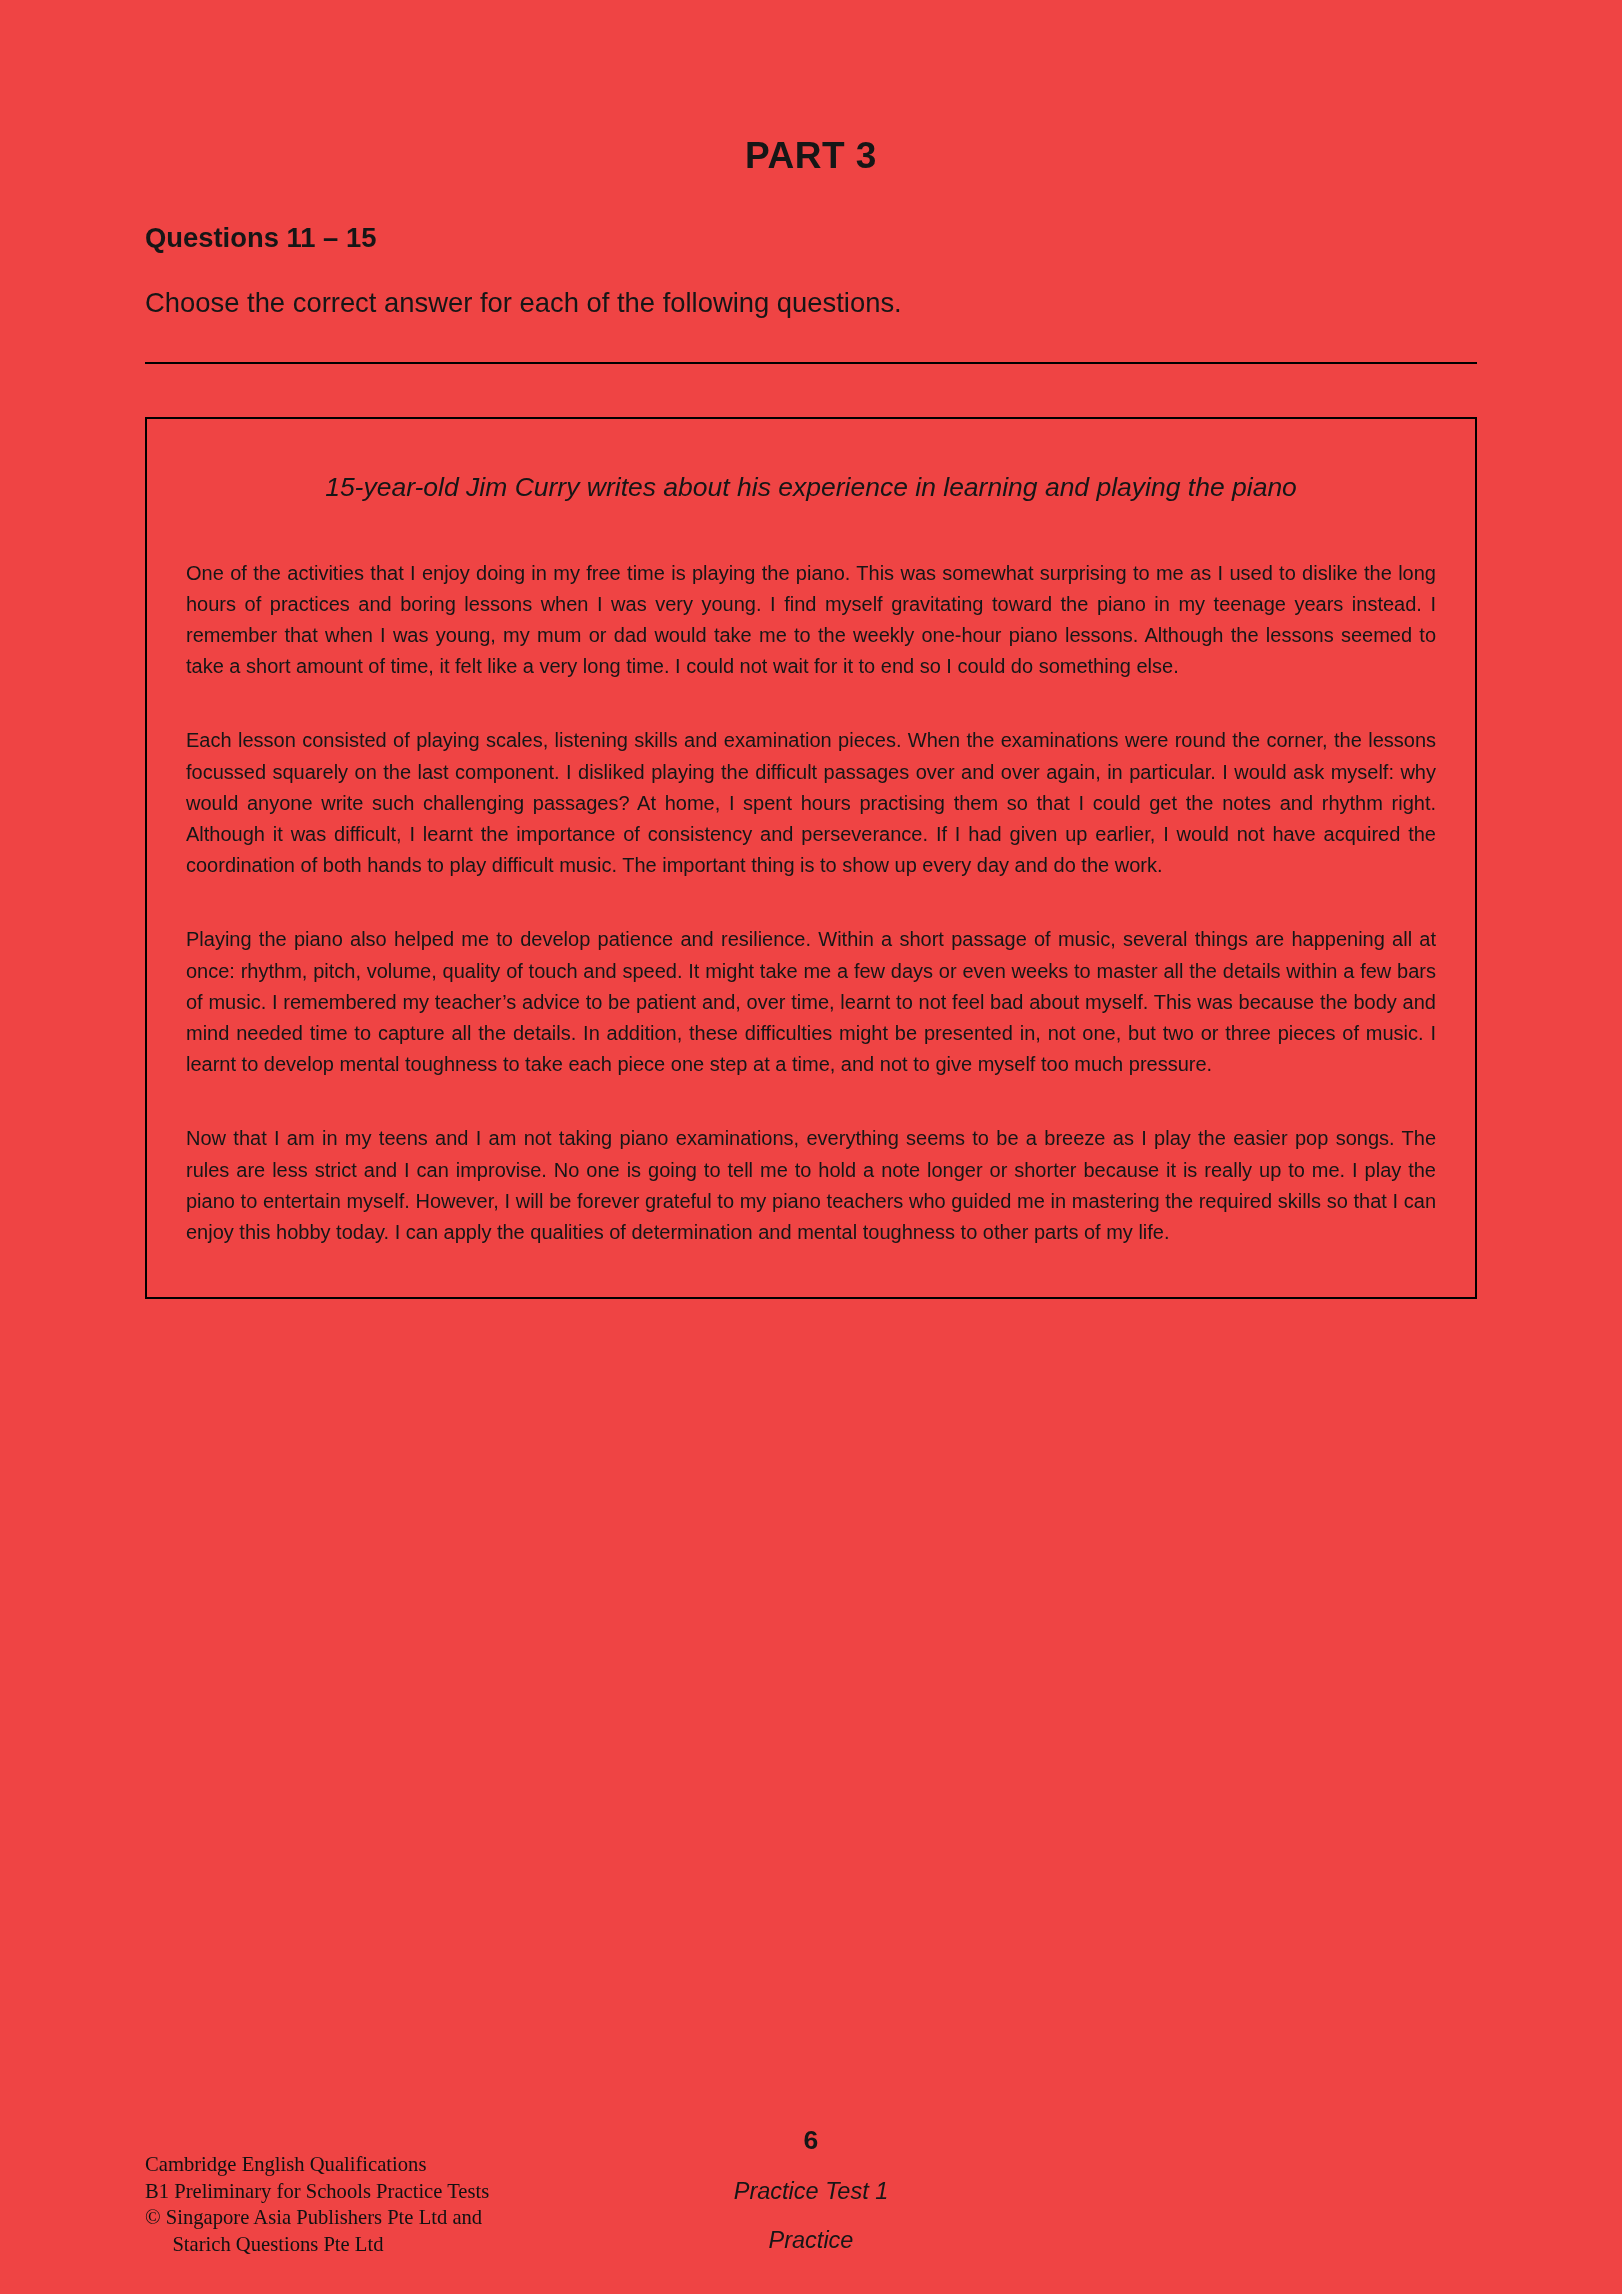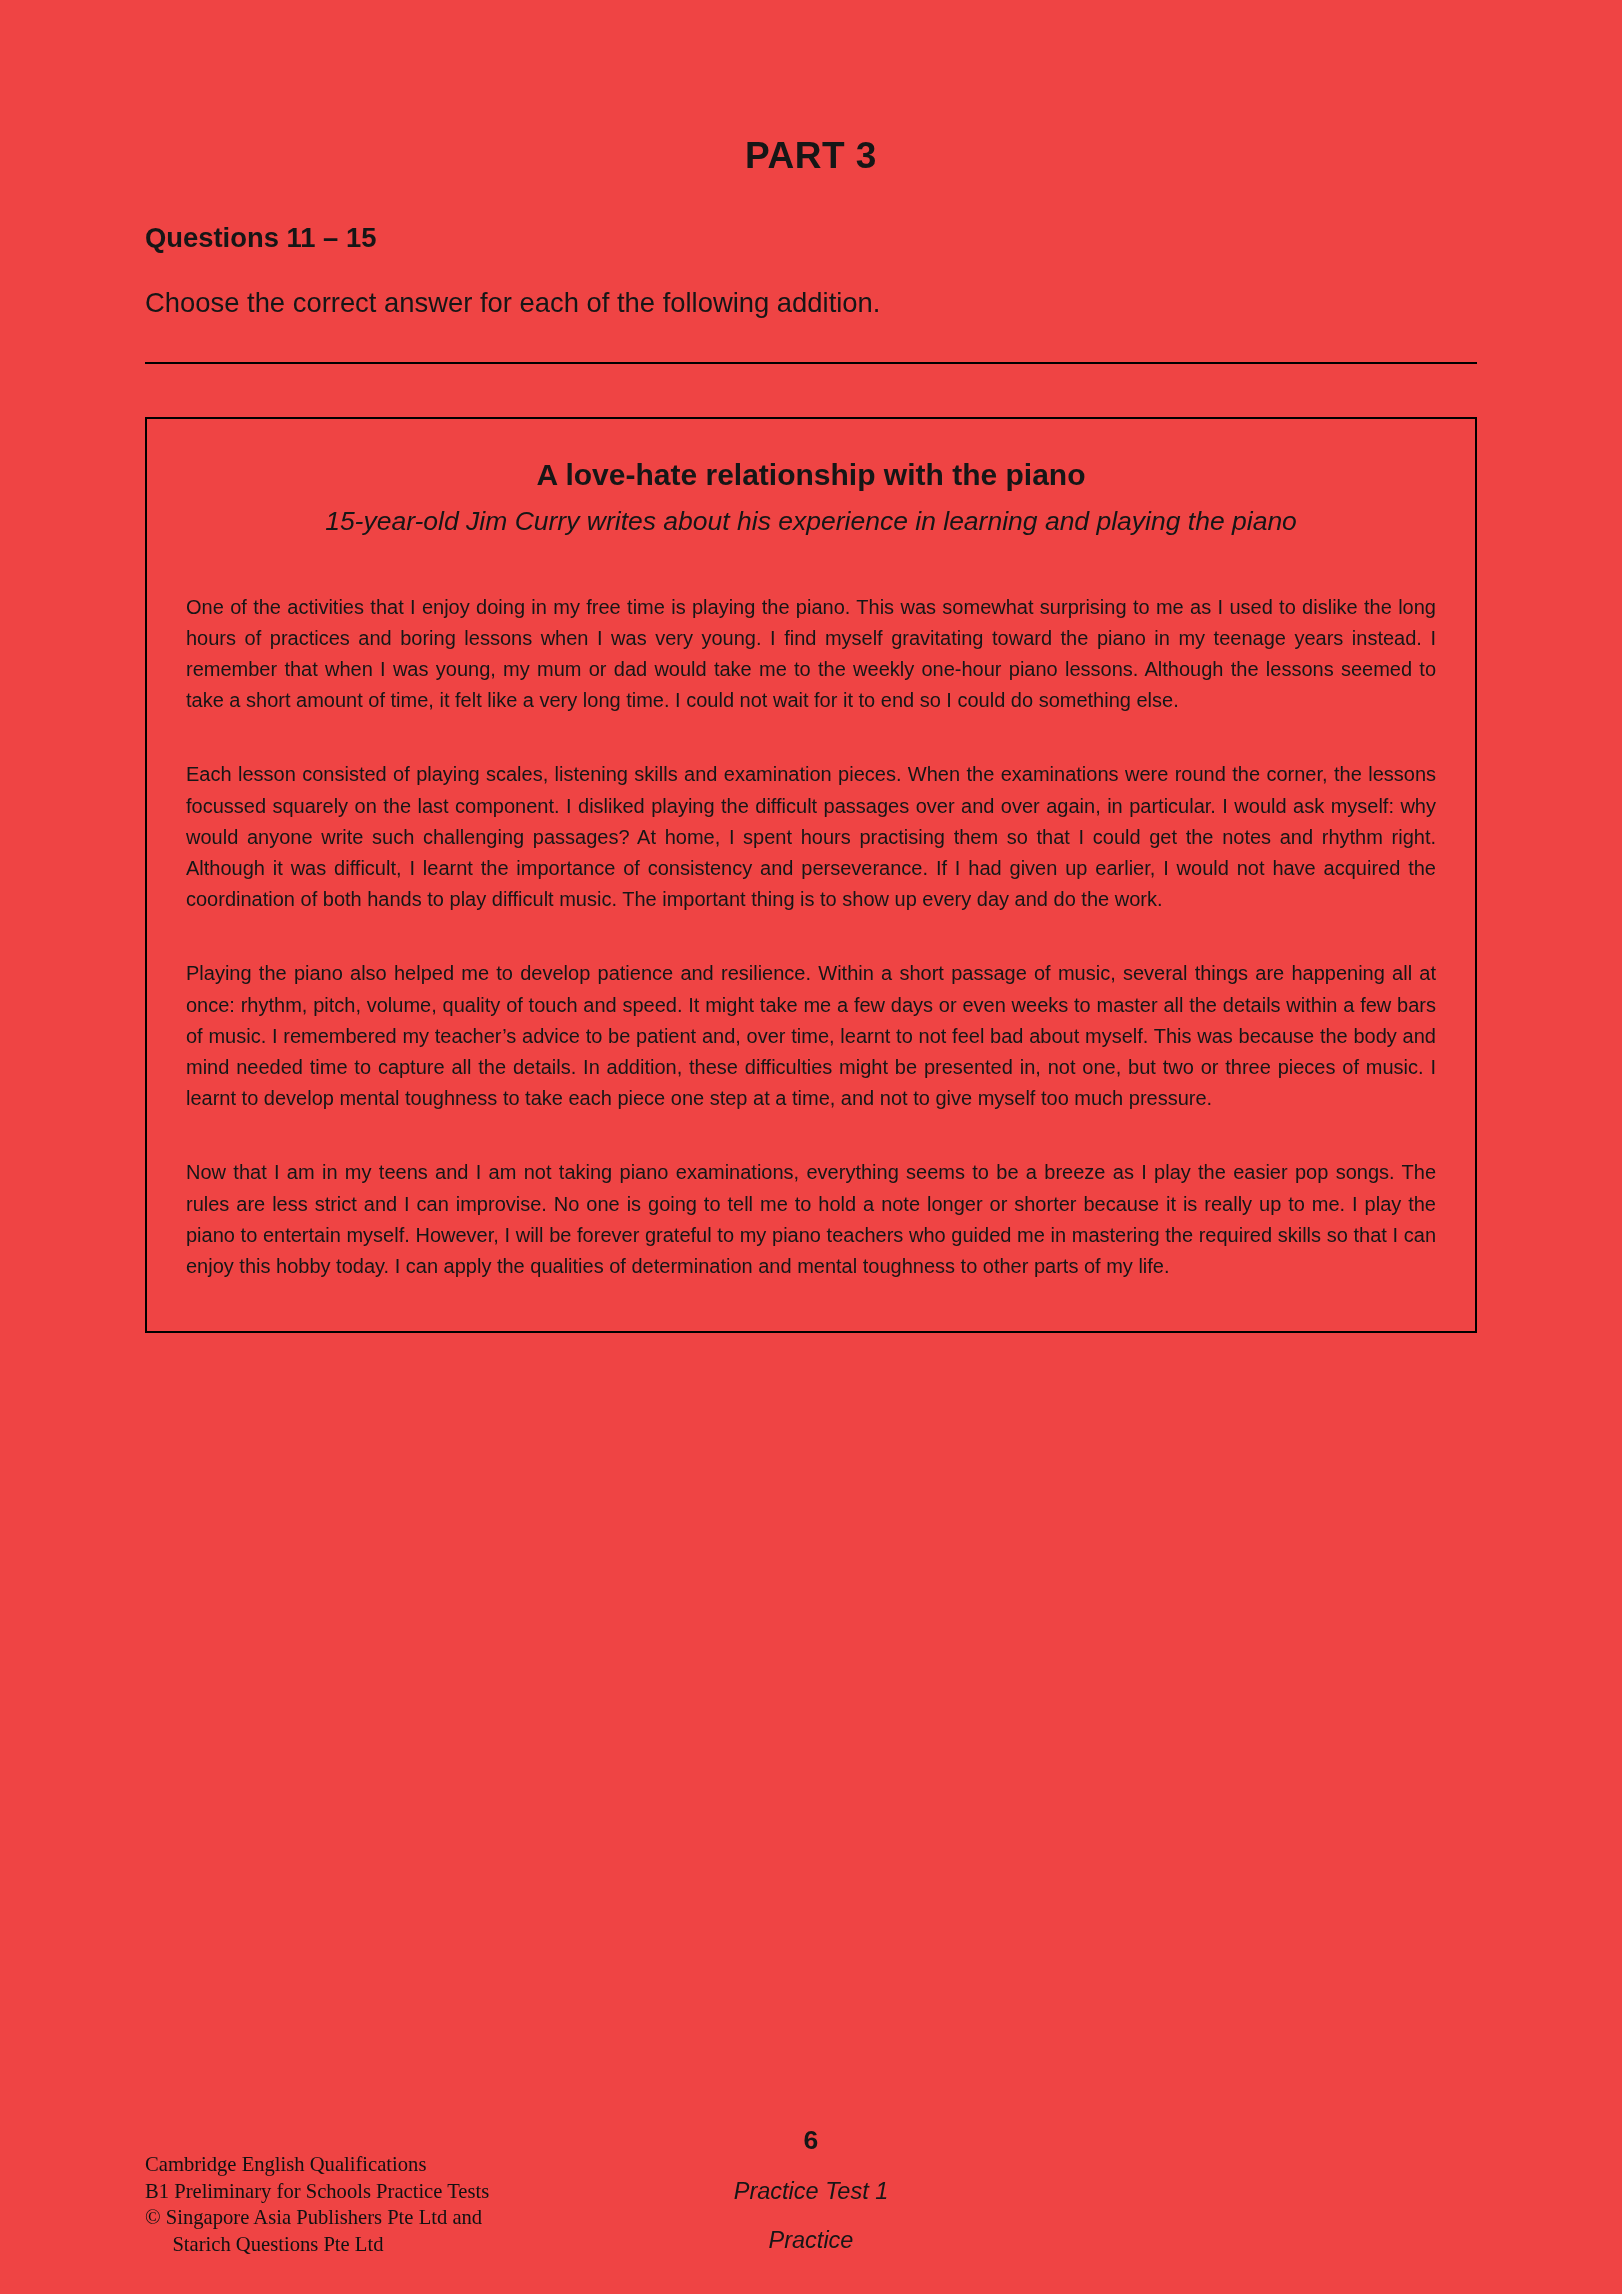--- a/index.html
+++ b/index.html
@@ -113,26 +113,25 @@
 <body>
 
 <div class="page">
 
   <h1 class="part-title">PART 3</h1>
 
   <div class="content">
 
     <h2 class="questions-range">Questions 11 – 15</h2>
 
-    <p class="instruction">Choose the correct answer for each of the following addition.</p>
+    <p class="instruction">Choose the correct answer for each of the following questions.</p>
 
     <hr class="divider">
 
     <div class="passage-box">
-      <h3 class="passage-title">A love-hate relationship with the piano</h3>
       <p class="passage-subtitle">15-year-old Jim Curry writes about his experience in learning and playing the piano</p>
       <p class="passage-para first">One of the activities that I enjoy doing in my free time is playing the piano. This was somewhat surprising to me as I used to dislike the long hours of practices and boring lessons when I was very young. I find myself gravitating toward the piano in my teenage years instead. I remember that when I was young, my mum or dad would take me to the weekly one-hour piano lessons. Although the lessons seemed to take a short amount of time, it felt like a very long time. I could not wait for it to end so I could do something else.</p>
       <p class="passage-para">Each lesson consisted of playing scales, listening skills and examination pieces. When the examinations were round the corner, the lessons focussed squarely on the last component. I disliked playing the difficult passages over and over again, in particular. I would ask myself: why would anyone write such challenging passages? At home, I spent hours practising them so that I could get the notes and rhythm right. Although it was difficult, I learnt the importance of consistency and perseverance. If I had given up earlier, I would not have acquired the coordination of both hands to play difficult music. The important thing is to show up every day and do the work.</p>
       <p class="passage-para">Playing the piano also helped me to develop patience and resilience. Within a short passage of music, several things are happening all at once: rhythm, pitch, volume, quality of touch and speed. It might take me a few days or even weeks to master all the details within a few bars of music. I remembered my teacher’s advice to be patient and, over time, learnt to not feel bad about myself. This was because the body and mind needed time to capture all the details. In addition, these difficulties might be presented in, not one, but two or three pieces of music. I learnt to develop mental toughness to take each piece one step at a time, and not to give myself too much pressure.</p>
       <p class="passage-para">Now that I am in my teens and I am not taking piano examinations, everything seems to be a breeze as I play the easier pop songs. The rules are less strict and I can improvise. No one is going to tell me to hold a note longer or shorter because it is really up to me. I play the piano to entertain myself. However, I will be forever grateful to my piano teachers who guided me in mastering the required skills so that I can enjoy this hobby today. I can apply the qualities of determination and mental toughness to other parts of my life.</p>
     </div>
 
   </div>
 
   <div class="footer">

